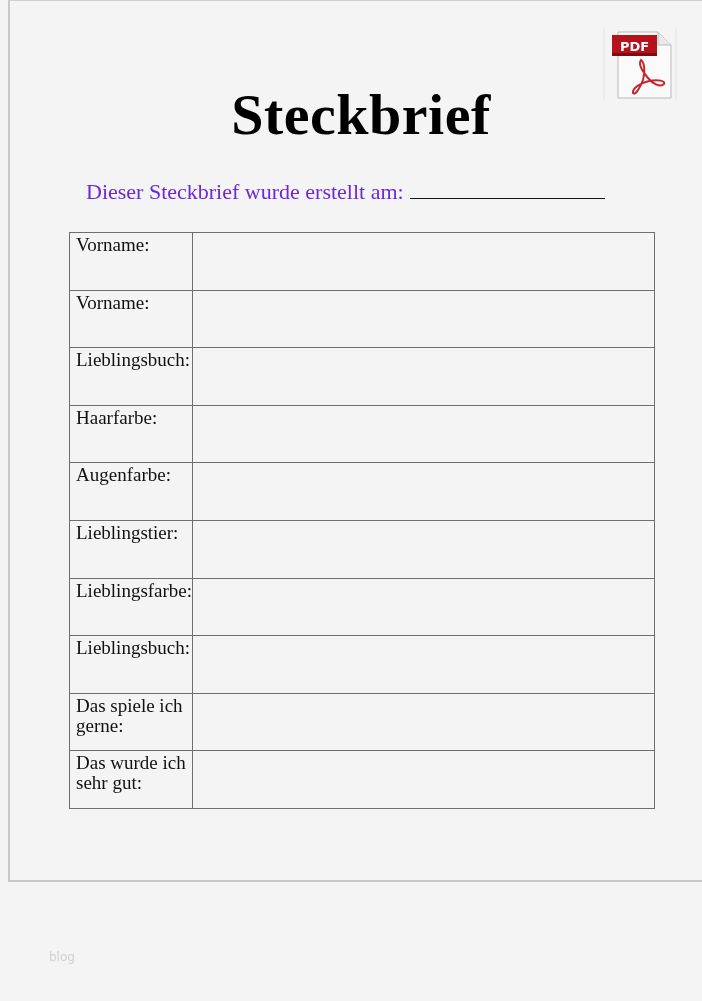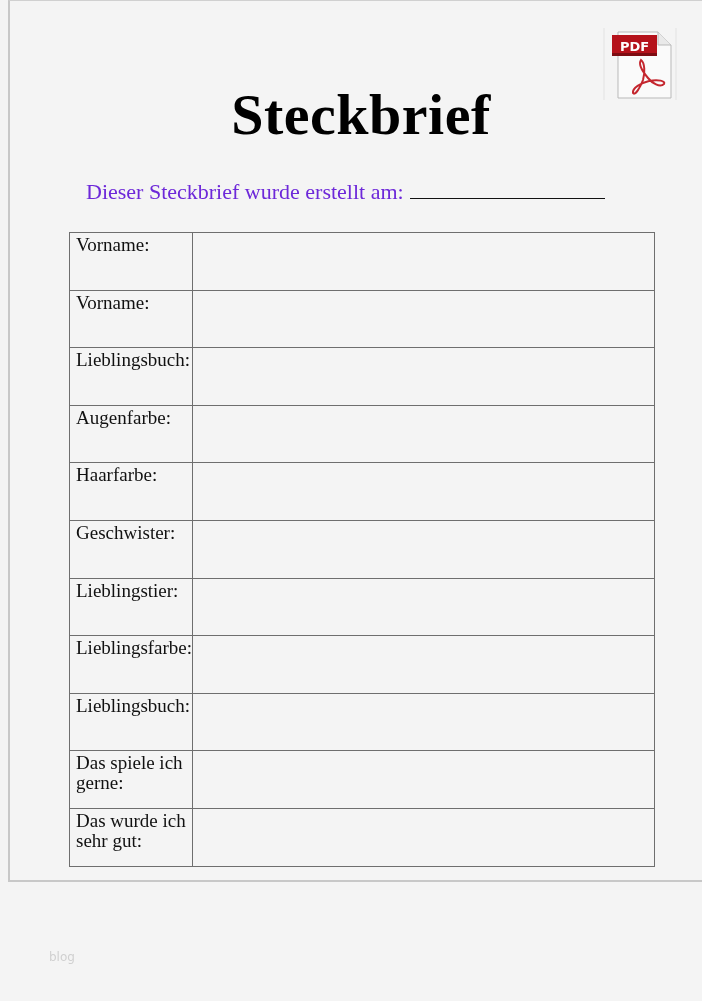--- a/index.html
+++ b/index.html
@@ -51,29 +51,25 @@
         </tr>
       <tr>
           <td class="label">Vorname:</td>
           <td class="value"></td>
         </tr>
       <tr>
           <td class="label">Lieblingsbuch:</td>
           <td class="value"></td>
         </tr>
       <tr>
-          <td class="label">Augenfarbe:</td>
-          <td class="value"></td>
-        </tr>
-      <tr>
           <td class="label">Haarfarbe:</td>
           <td class="value"></td>
         </tr>
       <tr>
-          <td class="label">Geschwister:</td>
+          <td class="label">Augenfarbe:</td>
           <td class="value"></td>
         </tr>
       <tr>
           <td class="label">Lieblingstier:</td>
           <td class="value"></td>
         </tr>
       <tr>
           <td class="label">Lieblingsfarbe:</td>
           <td class="value"></td>
         </tr>

